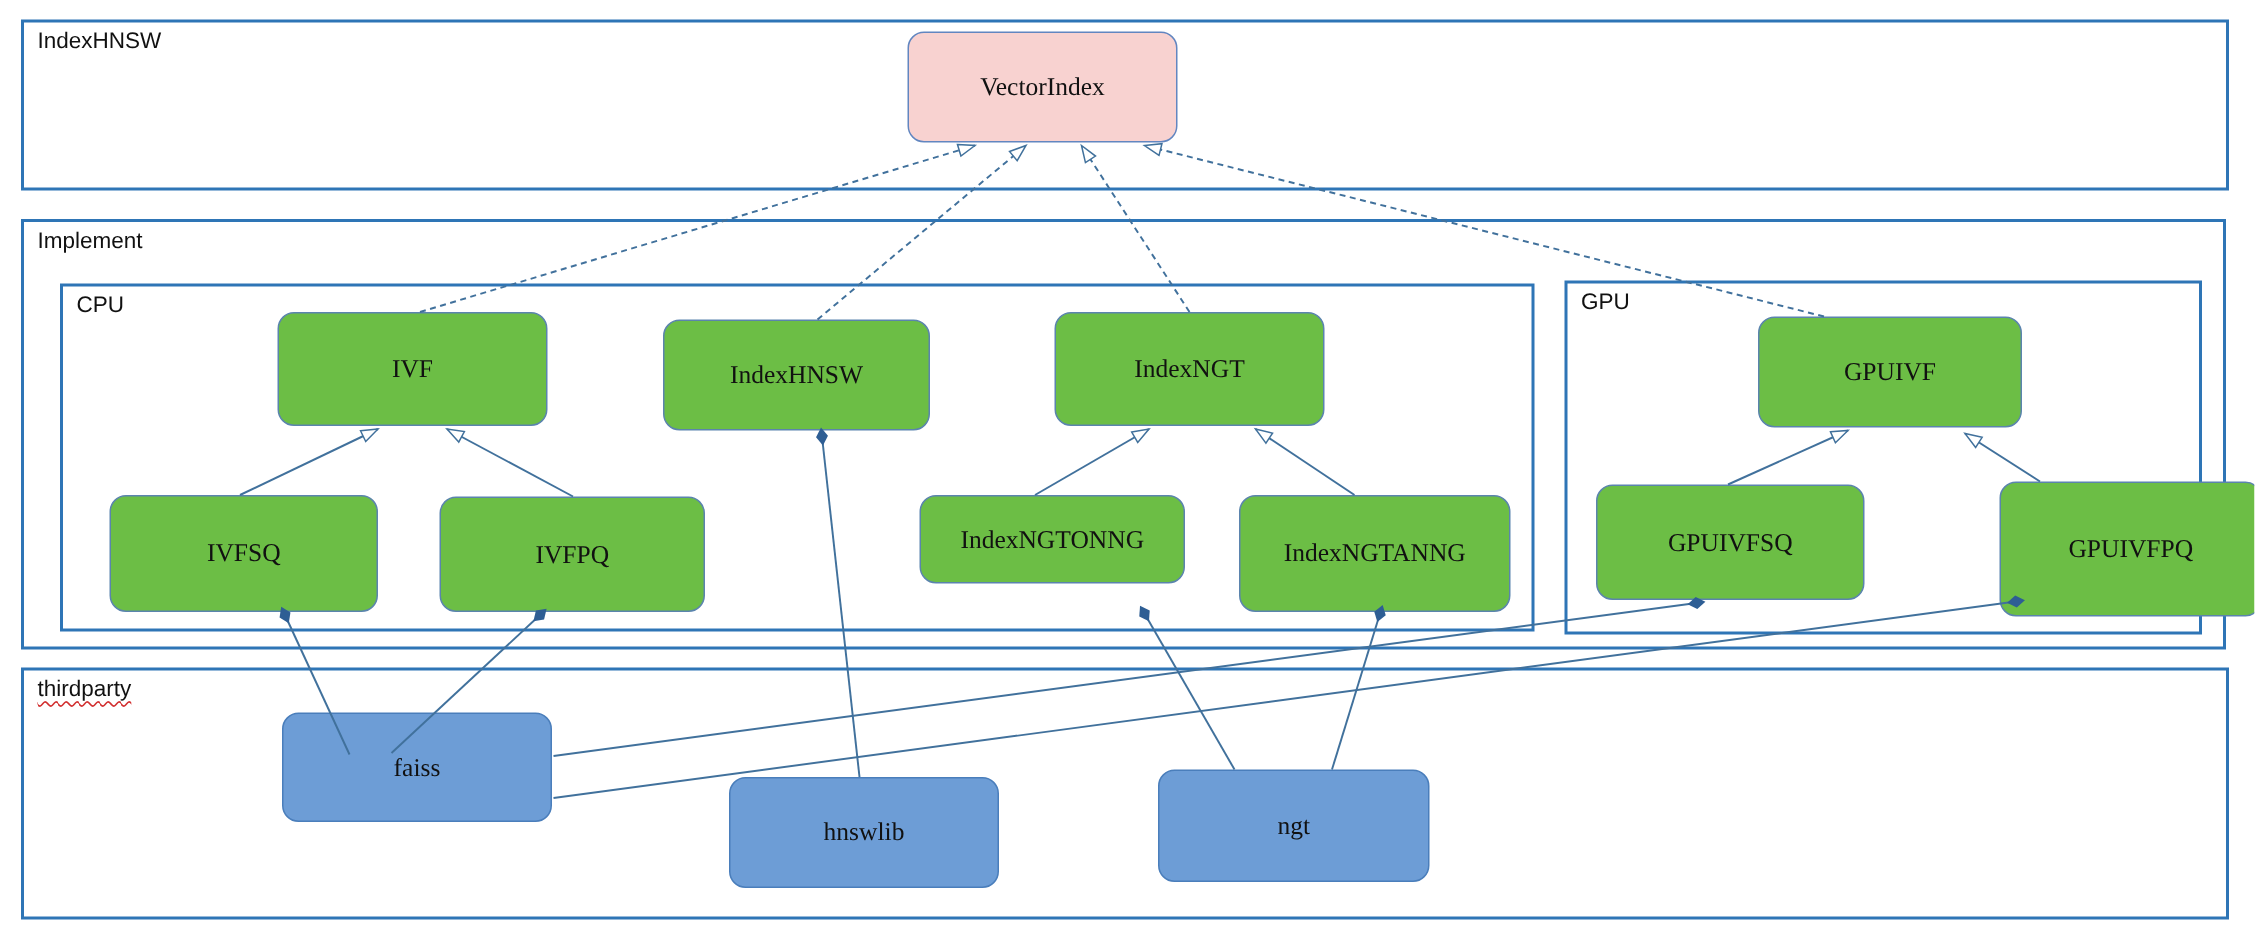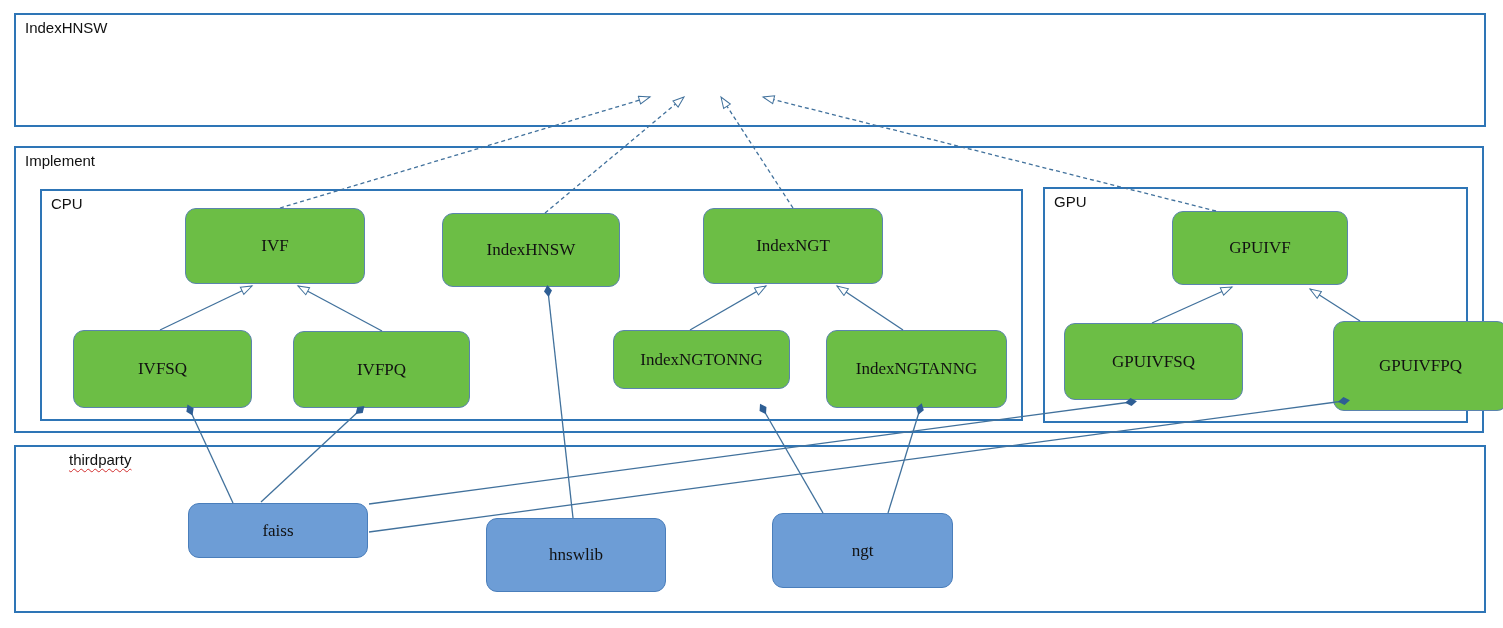--- a/index.html
+++ b/index.html
@@ -20,21 +20,20 @@
     background:transparent;box-sizing:border-box;z-index:1;
   }
   .group-label{
     position:absolute;left:9px;top:4px;font-size:15px;color:var(--text);
     font-family:"Liberation Sans",sans-serif;white-space:nowrap;
   }
   .group-label.misspelled{
     text-decoration-line:underline;text-decoration-style:wavy;
     text-decoration-color:var(--squiggle);text-decoration-thickness:1px;
     text-underline-offset:3px;
-    margin-left:44px;
   }
   .node{
     position:absolute;box-sizing:border-box;border-radius:11px;
     display:flex;align-items:center;justify-content:center;
     font-family:"Liberation Serif",serif;font-size:17px;color:var(--text);
     z-index:2;
   }
   .node.kind-interface{background:var(--interface-fill);border:1.5px solid var(--interface-border);}
   .node.kind-class{background:var(--class-fill);border:1.5px solid var(--class-border);}
   .node.kind-library{background:var(--library-fill);border:1.5px solid var(--library-border);}
@@ -62,20 +61,23 @@
   </div>
 
   <div class="group" style="left:1043px;top:187px;width:425px;height:236px">
     <span class="group-label">GPU</span>
   </div>
 
   <div class="group" style="left:14px;top:445px;width:1472px;height:168px">
     <span class="group-label misspelled">thirdparty</span>
   </div>
 
+  <div class="node kind-interface" style="left:605px;top:21px;width:180px;height:74px">
+    <span>VectorIndex</span>
+  </div>
 
   <div class="node kind-class" style="left:185px;top:208px;width:180px;height:76px">
     <span>IVF</span>
   </div>
 
   <div class="node kind-class" style="left:442px;top:213px;width:178px;height:74px">
     <span>IndexHNSW</span>
   </div>
 
   <div class="node kind-class" style="left:703px;top:208px;width:180px;height:76px">
@@ -103,21 +105,21 @@
   </div>
 
   <div class="node kind-class" style="left:1064px;top:323px;width:179px;height:77px">
     <span>GPUIVFSQ</span>
   </div>
 
   <div class="node kind-class" style="left:1333px;top:321px;width:175px;height:90px">
     <span>GPUIVFPQ</span>
   </div>
 
-  <div class="node kind-library" style="left:188px;top:503px;width:180px;height:55px">
+  <div class="node kind-library" style="left:188px;top:475px;width:180px;height:73px">
     <span>faiss</span>
   </div>
 
   <div class="node kind-library" style="left:486px;top:518px;width:180px;height:74px">
     <span>hnswlib</span>
   </div>
 
   <div class="node kind-library" style="left:772px;top:513px;width:181px;height:75px">
     <span>ngt</span>
   </div>

